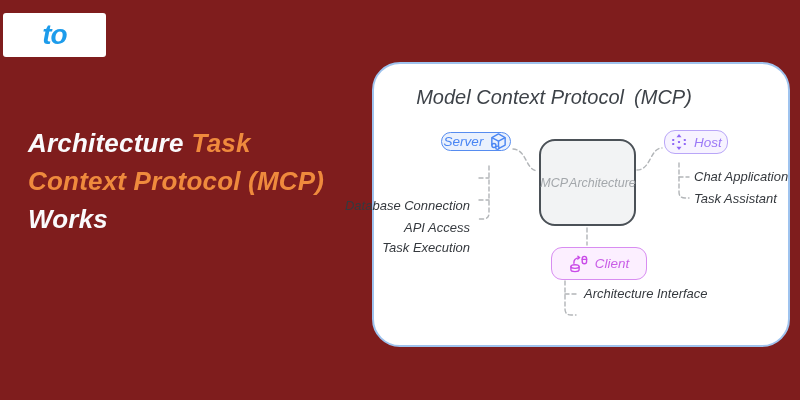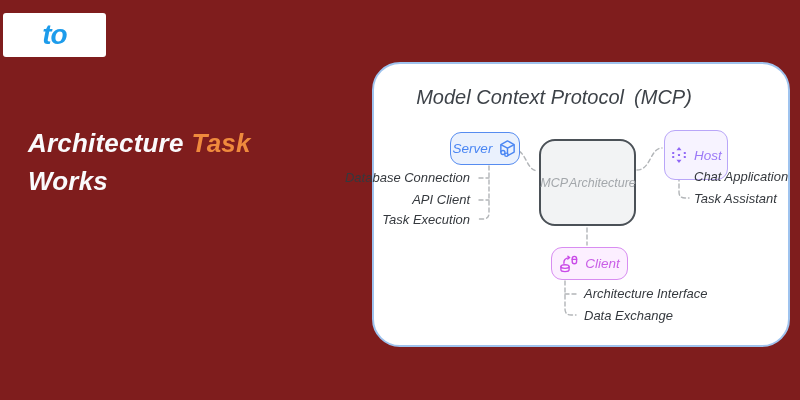--- a/index.html
+++ b/index.html
@@ -28,47 +28,50 @@
 
   .diagram-title{position:absolute; left:180px; top:22px; transform:translateX(-50%);
                  white-space:nowrap; font-size:20px; color:#3D4248;}
   .diagram-title .paren{margin-left:10px;}
 
   svg.connectors{position:absolute; left:0; top:0; width:418px; height:285px; pointer-events:none;}
 
   .badge{position:absolute; box-sizing:border-box; display:flex; align-items:center; justify-content:center;
          gap:6px; border-radius:11px; font-size:13.5px; white-space:nowrap;}
   .badge svg{flex:none;}
-  .badge-server{left:76px; top:68px; width:70px; height:33px;
+  .badge-server{left:67px; top:68px; width:70px; height:19px;
                 background:#EAF1FD; border:1.5px solid #568CF0; color:#4A86F3;}
-  .badge-host{left:290px; top:66px; width:64px; height:50px;
+  .badge-host{left:290px; top:66px; width:64px; height:24px;
               background:#F7F3FF; border:1.5px solid #B9A6F8; color:#9B79F7;}
-  .badge-client{left:177px; top:183px; width:77px; height:33px;
+  .badge-client{left:177px; top:183px; width:96px; height:33px;
                 background:#FCEFFF; border:1.5px solid #D88DF1; color:#C95FE7;}
 
   .center-node{position:absolute; left:165px; top:75px; width:97px; height:87px; box-sizing:border-box;
                background:#F2F3F4; border:2px solid #4B5157; border-radius:16px;
                display:flex; flex-direction:row; align-items:center; justify-content:center; gap:1px;}
   .center-node .cap{font-size:12.5px; line-height:16px; color:#A3A7AB; text-align:center;}
 
   .dlabel{position:absolute; white-space:nowrap; font-size:13px; line-height:18px; color:#35393E;}
-  .dlabel.right-anchor{right:318px; text-align:right;}
+  .dlabel.right-anchor{right:318px; text-align:right;margin-top:28px;}
 </style>
 </head>
 <body>
 
 <div class="banner">
 
   <div class="logo">
     <span class="p1">to</span>
   </div>
 
   <div class="headline">
     <div class="hl-line">
       <span class="hl-white">Architecture</span><span class="gap"></span><span class="hl-orange">Task</span>
+    </div>
+    <div class="hl-line">
+      <span class="hl-orange">Context Protocol (MCP)</span>
     </div>
     <div class="hl-line">
       <span class="hl-white">Works</span>
     </div>
   </div>
 
   <div class="panel">
     <div class="panel-inner">
 
       <div class="diagram-title">
@@ -146,24 +149,23 @@
           <ellipse cx="7" cy="32.8" rx="3.4" ry="1.5"></ellipse>
           <path d="M3.6 32.8 V35.6 A3.4 1.5 0 0 0 10.4 35.6 V32.8"></path>
           <ellipse cx="41" cy="32.8" rx="3.4" ry="1.5"></ellipse>
           <path d="M37.6 32.8 V35.6 A3.4 1.5 0 0 0 44.4 35.6 V32.8"></path>
         </svg>
         <div class="cap">MCP</div>
         <div class="cap">Architecture</div>
       </div>
 
       <div class="dlabel right-anchor" style="top:105px;">Database Connection</div>
-      <div class="dlabel right-anchor" style="top:127px;">API Client</div>
+      <div class="dlabel right-anchor" style="top:127px;">API Access</div>
       <div class="dlabel" style="left:320px; top:104px;">Chat Application</div>
 
       <div class="dlabel right-anchor" style="top:147px;">Task Execution</div>
       <div class="dlabel" style="left:320px; top:126px;">Task Assistant</div>
 
       <div class="dlabel" style="left:210px; top:221px;">Architecture Interface</div>
-      <div class="dlabel" style="left:210px; top:243px;">Data Exchange</div>
 
     </div>
   </div>
 </div>
 
 </body></html>

